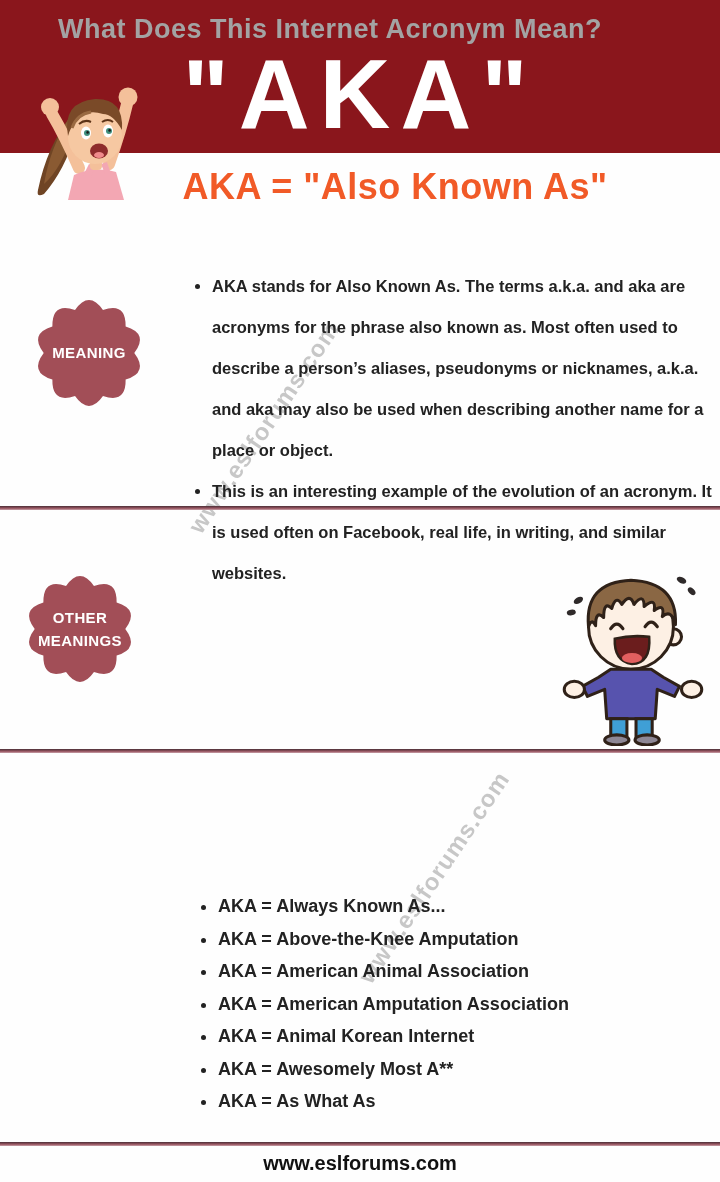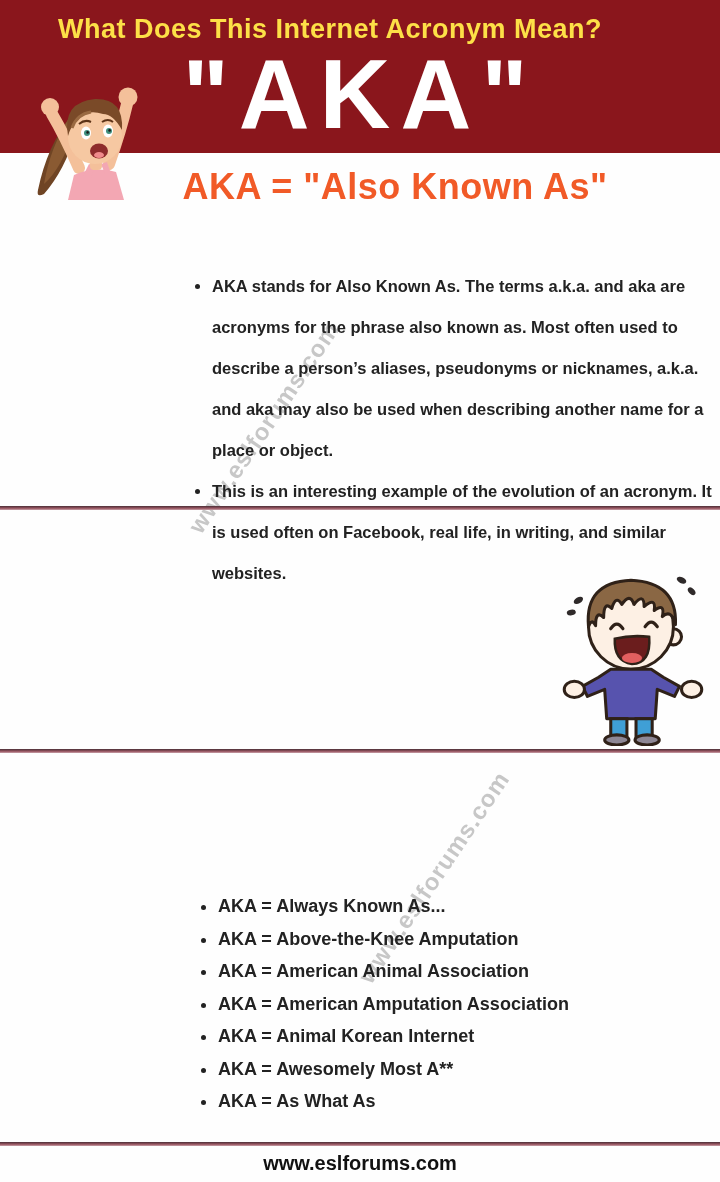--- a/index.html
+++ b/index.html
@@ -5,21 +5,21 @@
   html,body{margin:0;padding:0;background:#ffffff;}
   .canvas{
     position:relative;width:720px;height:1182px;margin:0 auto;
     background:#fefefe;overflow:hidden;
     font-family:"Liberation Sans","DejaVu Sans",sans-serif;
     color:var(--body-text,#222);
   }
   
   .hdr{position:absolute;left:0;top:0;width:720px;height:153px;background:var(--header-bg,#8a161c);}
   .hdr-title{position:absolute;left:0;top:14px;width:660px;text-align:center;
-    color:#fde047;font-size:27px;font-weight:700;letter-spacing:.5px;}
+    color:#a3a3a3;font-size:27px;font-weight:700;letter-spacing:.5px;}
   .hdr-acronym{position:absolute;left:0;top:44px;width:720px;text-align:center;
     color:#fff;font-size:98px;font-weight:700;letter-spacing:10px;line-height:1.04;}
   
   .subtitle{position:absolute;left:90px;top:166px;width:610px;text-align:center;
     color:var(--accent-orange,#f15a27);font-size:36px;font-weight:700;letter-spacing:.5px;}
   
   .badge{position:absolute;display:flex;align-items:center;justify-content:center;}
   .badge svg{position:absolute;inset:0;width:100%;height:100%;}
   .badge .badge-label{position:relative;z-index:1;color:#fff;font-weight:700;font-size:15px;
     letter-spacing:.4px;text-align:center;line-height:1.55;padding:0 16px;}
@@ -80,28 +80,40 @@
     <path d="M85,46 q6,-4 11,0" stroke="#5d3317" stroke-width="2" fill="none"></path>
     <ellipse cx="82" cy="75" rx="9" ry="7.5" fill="#8e2c2c"></ellipse>
     <ellipse cx="82" cy="79" rx="5" ry="3" fill="#ef8b8b"></ellipse>
   </svg>
 
   <div class="subtitle z">AKA = "Also Known As"</div>
 
   <div class="watermark w1">www.eslforums.com</div>
   <div class="watermark w2">www.eslforums.com</div>
 
+  <div class="badge badge-meaning">
+    <svg viewBox="-6 -6 132 132">
+      <path fill="#a24e57" d="M106,60 Q120.9,79.8 97.2,87 Q97.6,111.8 74.2,103.7 Q60,124 45.8,103.7 Q22.4,111.8 22.8,87 Q-0.9,79.8 14,60 Q-0.9,40.2 22.8,33 Q22.4,8.2 45.8,16.3 Q60,-4 74.2,16.3 Q97.6,8.2 97.2,33 Q120.9,40.2 106,60 Z"></path>
+    </svg>
+    <span class="badge-label">MEANING</span>
+  </div>
 
   <ul class="meaning-list z">
     <li>AKA stands for Also Known As. The terms a.k.a. and aka are acronyms for the phrase also known as. Most often used to describe a person’s aliases, pseudonyms or nicknames, a.k.a. and aka may also be used when describing another name for a place or object.</li>
     <li>This is an interesting example of the evolution of an acronym. It is used often on Facebook, real life, in writing, and similar websites.</li>
   </ul>
 
   <div class="divider d1"></div>
 
+  <div class="badge badge-other">
+    <svg viewBox="-6 -6 132 132">
+      <path fill="#a24e57" d="M106,60 Q120.9,79.8 97.2,87 Q97.6,111.8 74.2,103.7 Q60,124 45.8,103.7 Q22.4,111.8 22.8,87 Q-0.9,79.8 14,60 Q-0.9,40.2 22.8,33 Q22.4,8.2 45.8,16.3 Q60,-4 74.2,16.3 Q97.6,8.2 97.2,33 Q120.9,40.2 106,60 Z"></path>
+    </svg>
+    <span class="badge-label">OTHER MEANINGS</span>
+  </div>
 
   <ul class="om-list z">
     <li>AKA = Always Known As...</li>
     <li>AKA = Above-the-Knee Amputation</li>
     <li>AKA = American Animal Association</li>
     <li>AKA = American Amputation Association</li>
     <li>AKA = Animal Korean Internet</li>
     <li>AKA = Awesomely Most A**</li>
     <li>AKA = As What As</li>
   </ul>

